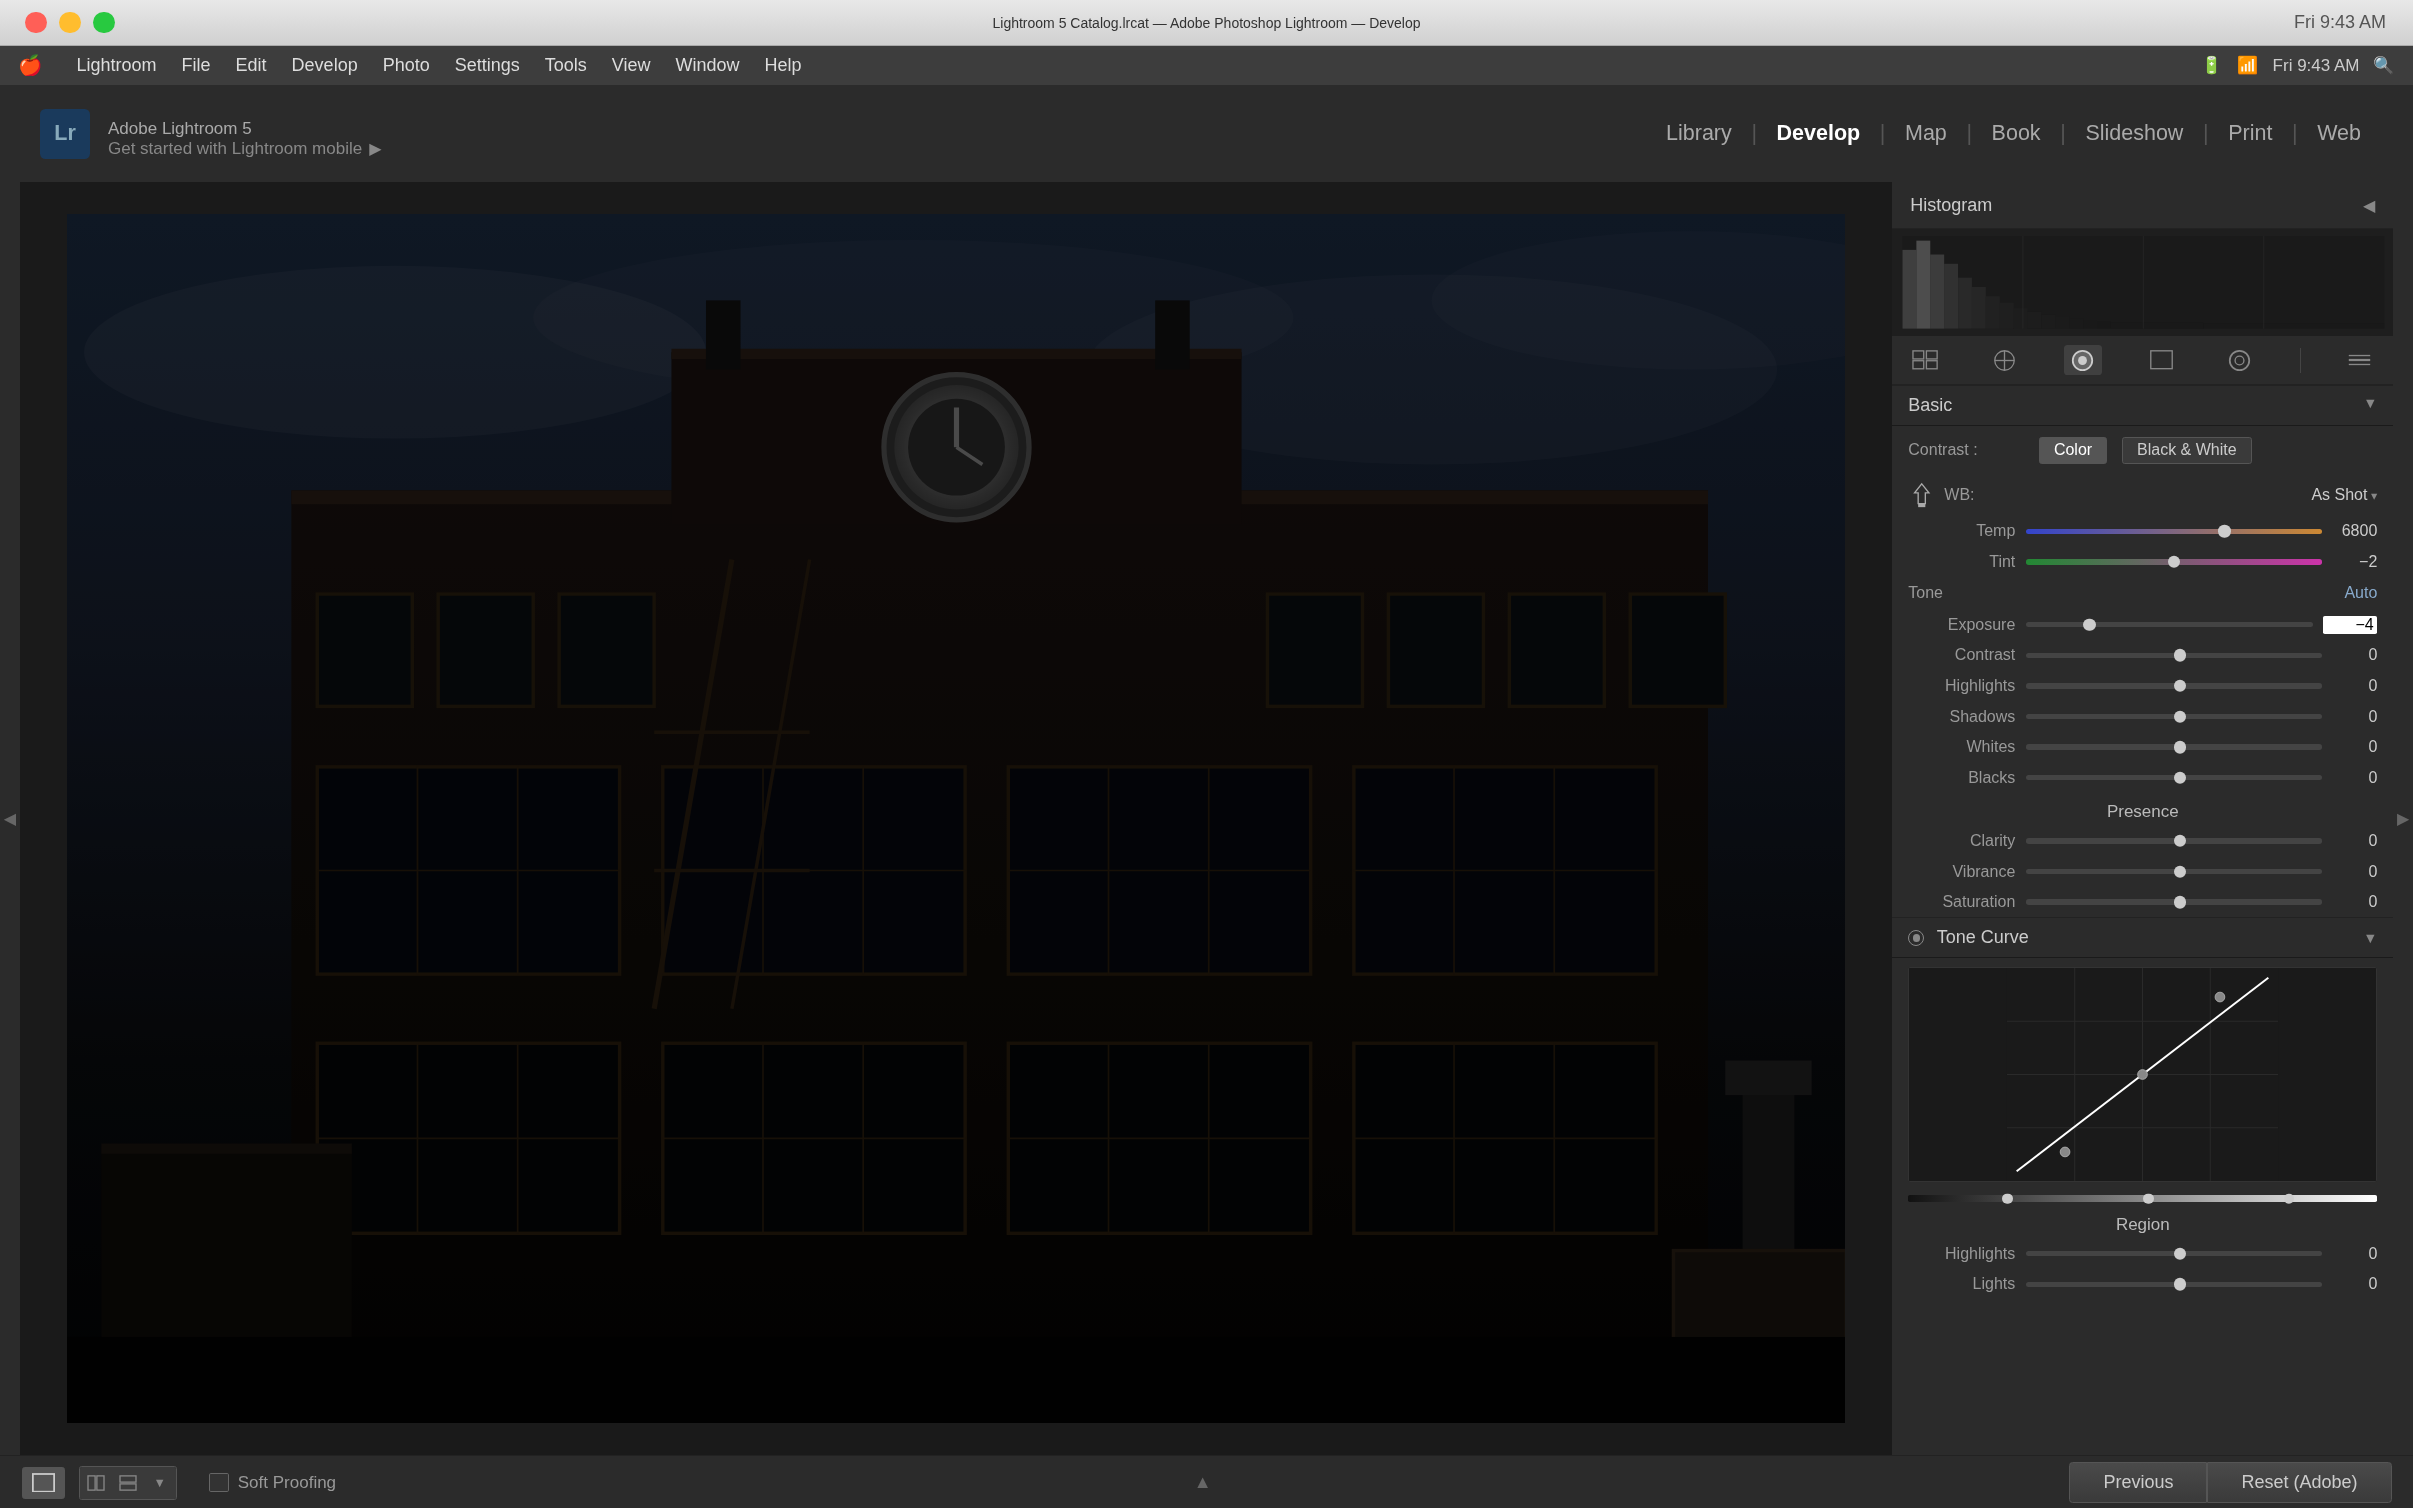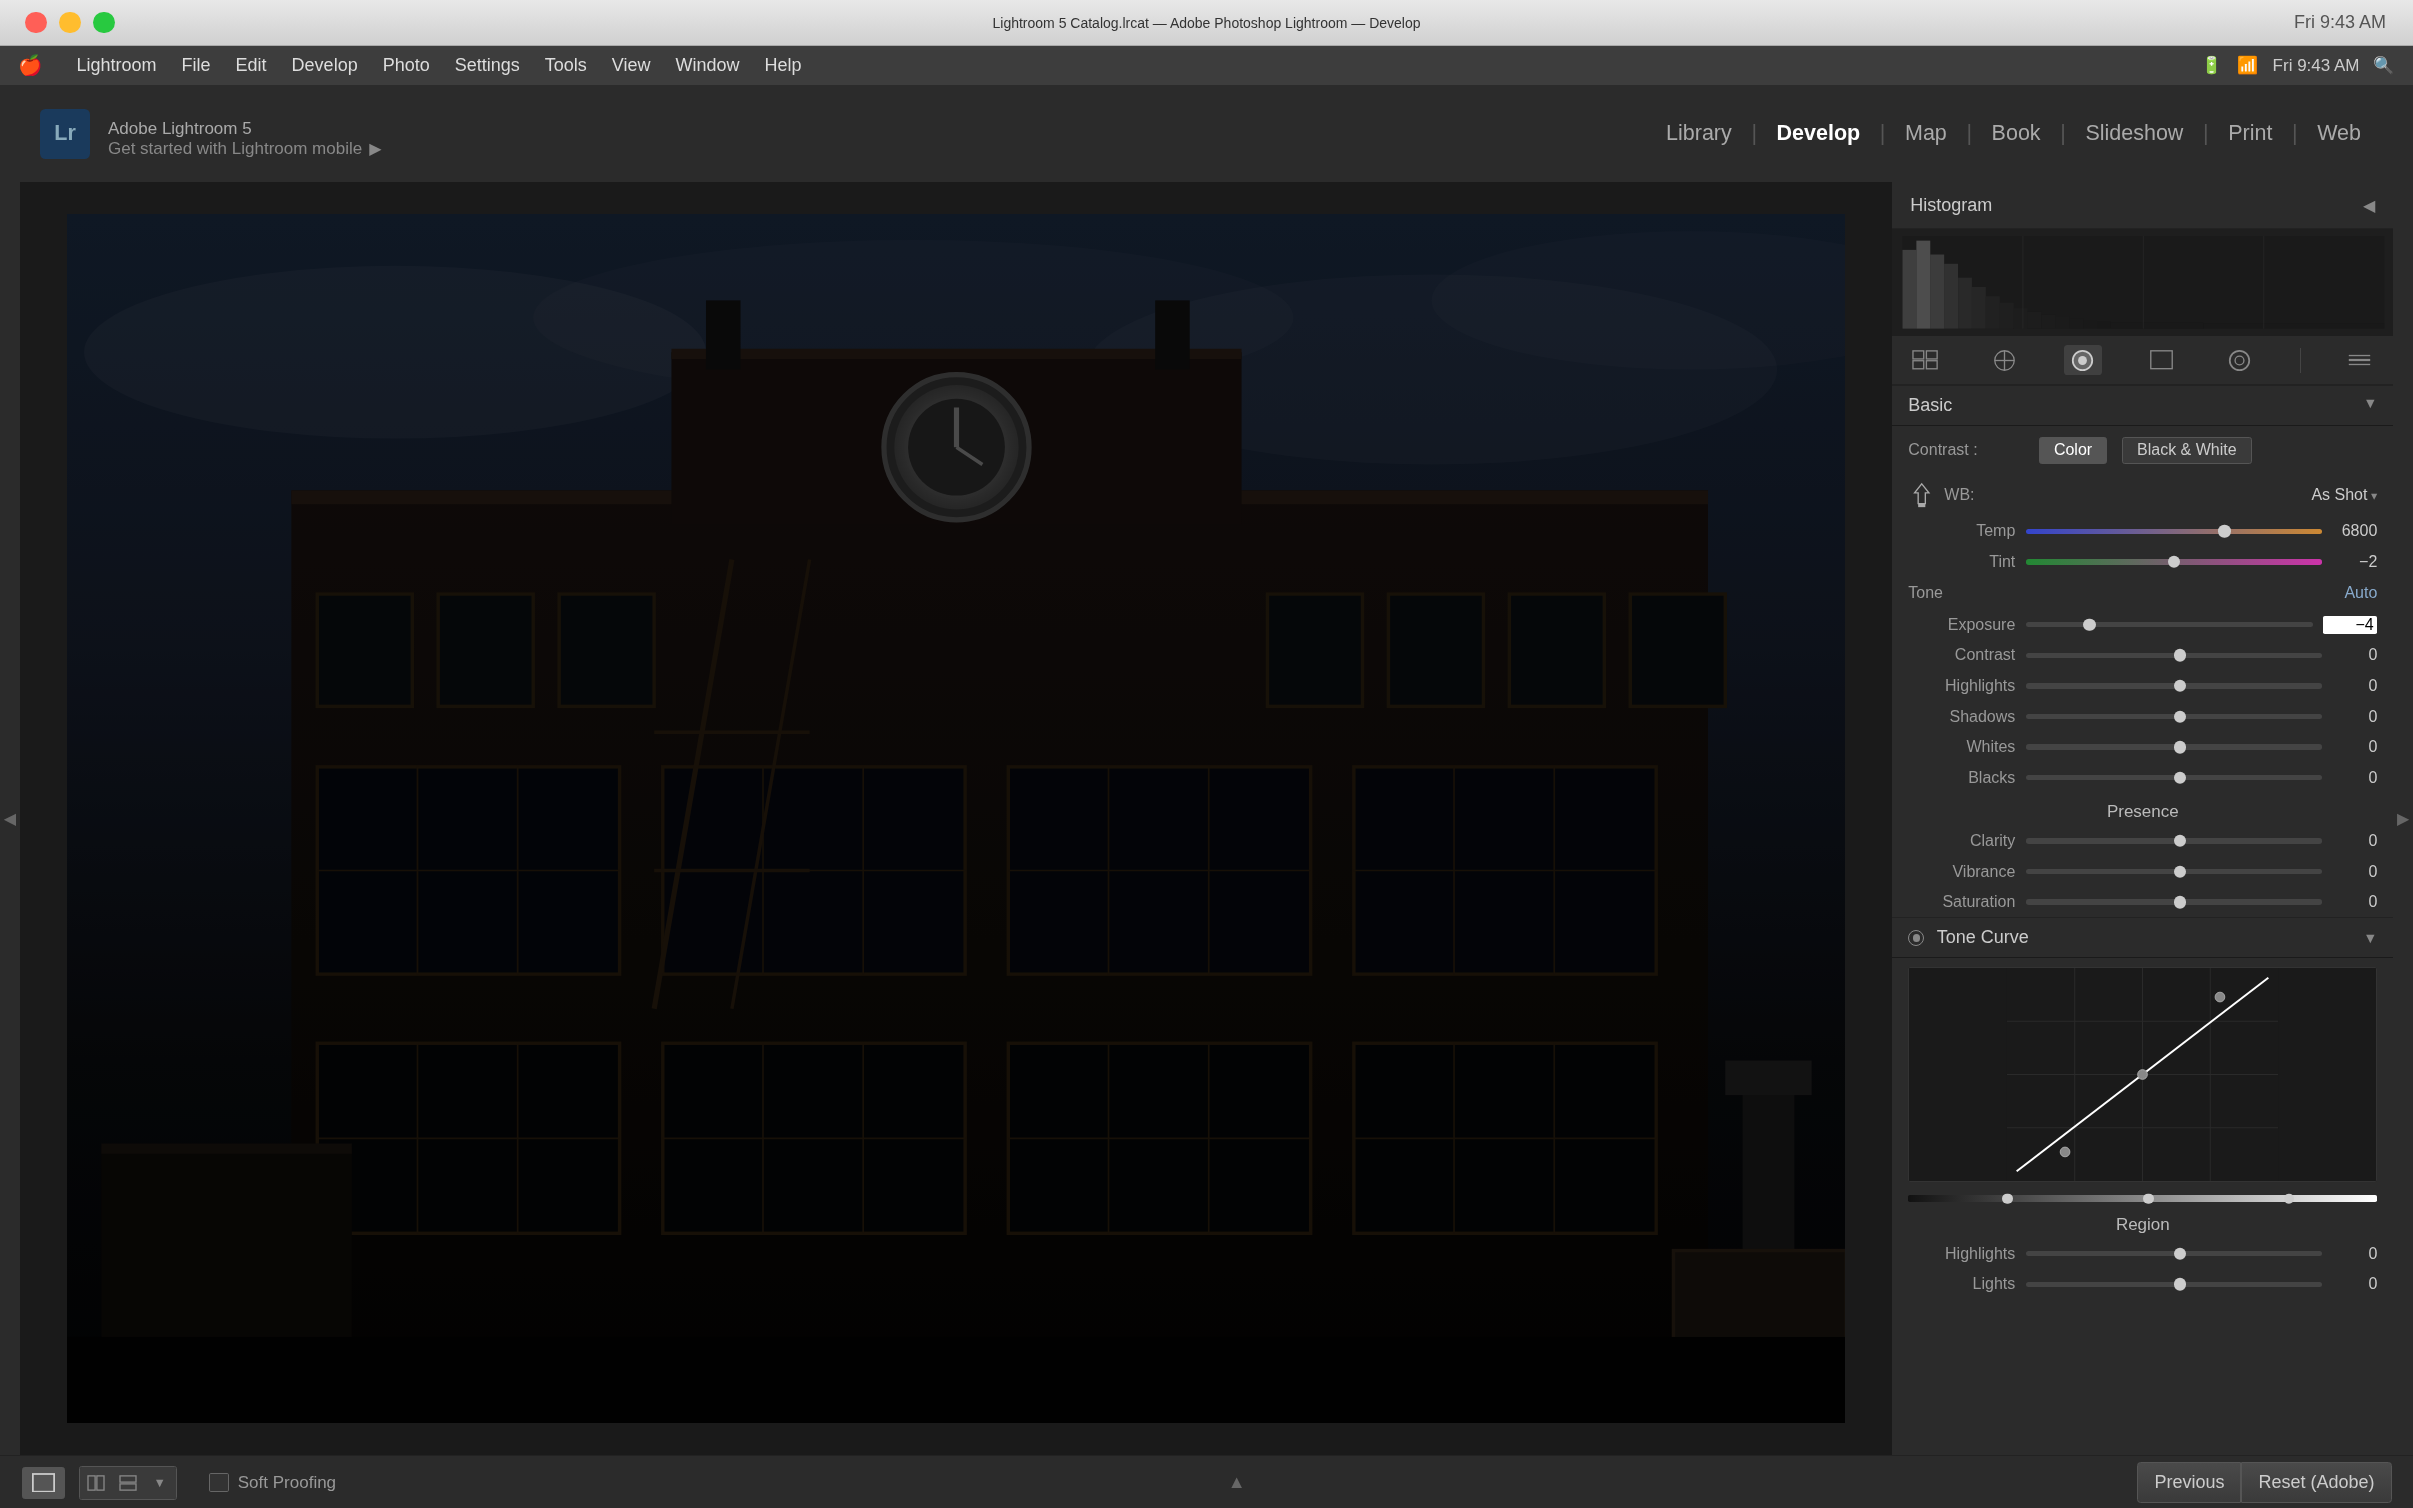--- a/index.html
+++ b/index.html
@@ -550,21 +550,21 @@
       gap: 14.3px;
     }
     .toolbar-chevron {
       width: 29px; height: 29px;
       display: flex; align-items: center; justify-content: center;
       cursor: pointer;
       color: #666;
       font-size: 18px;
     }
     .action-btn {
-      padding: 9px 16px;
+      padding: 9px 33px;
       font-size: 18px;
       background: linear-gradient(to bottom, #4a4a4a, #3a3a3a);
       border: 0.9px solid #555;
       color: #ccc;
       cursor: pointer;
     }
     .action-btn:first-child {
       border-radius: 3.6px 0 0 3.6px;
     }
     .action-btn:last-child {

